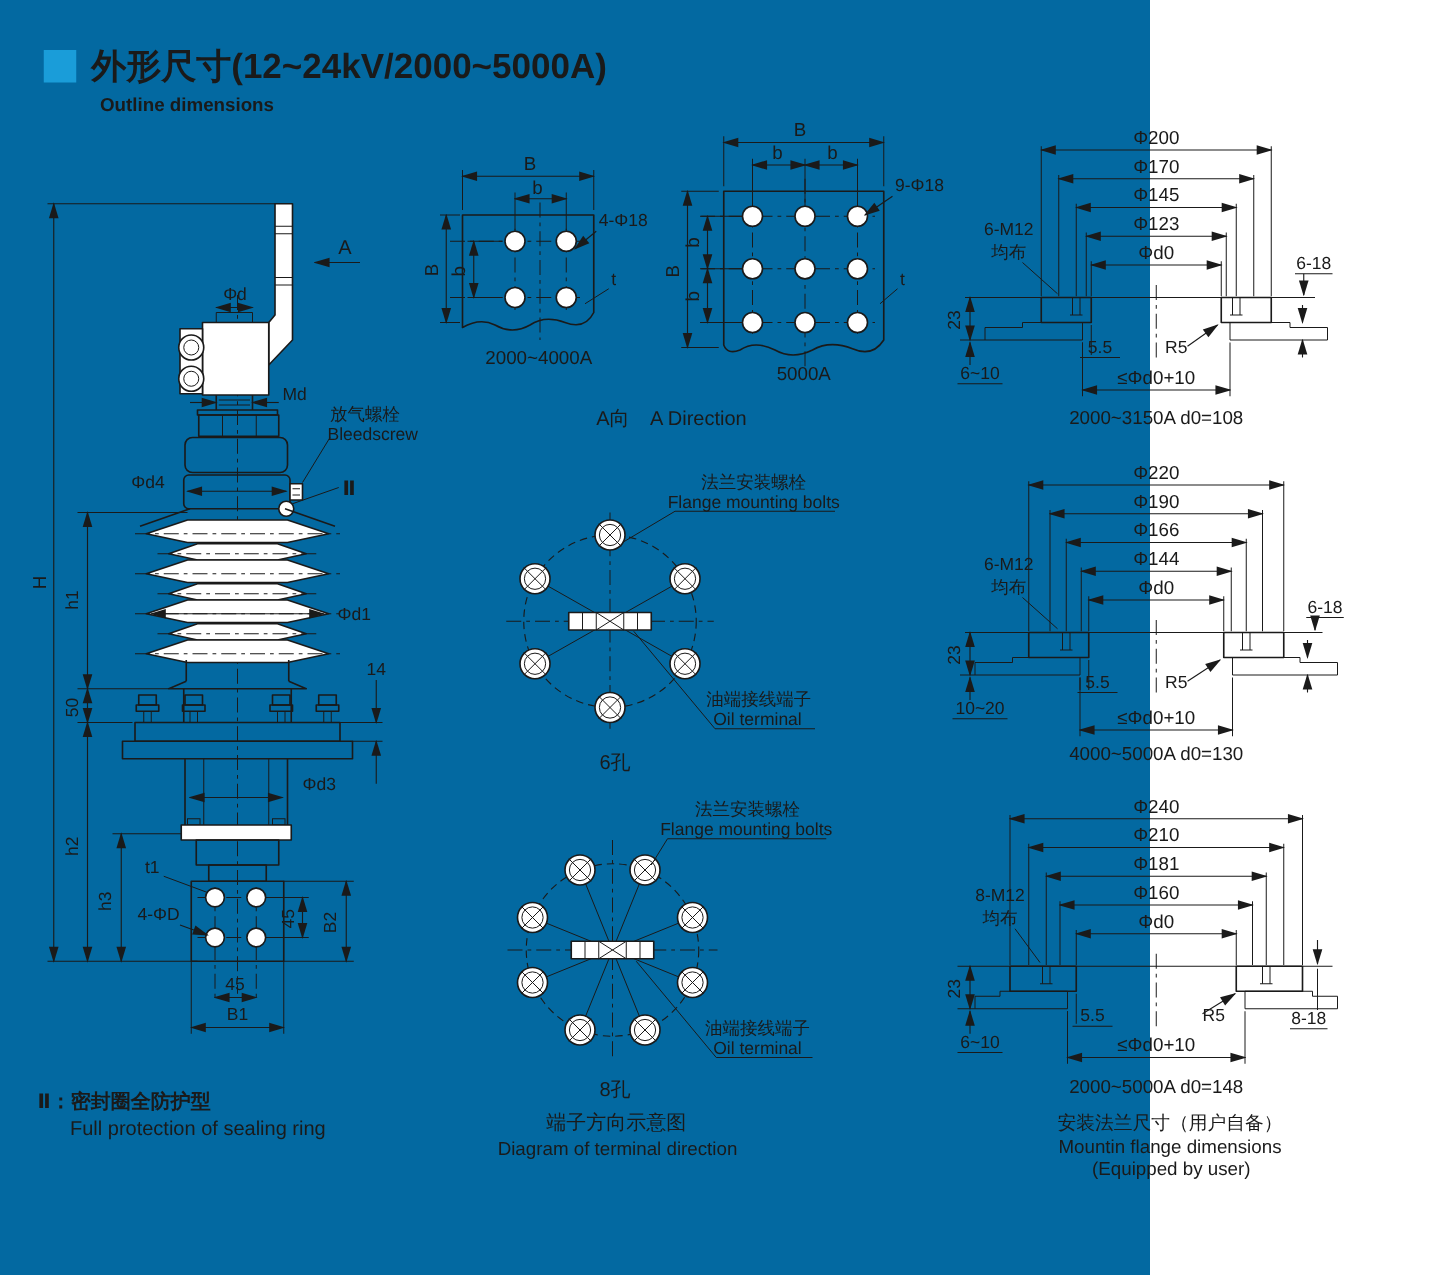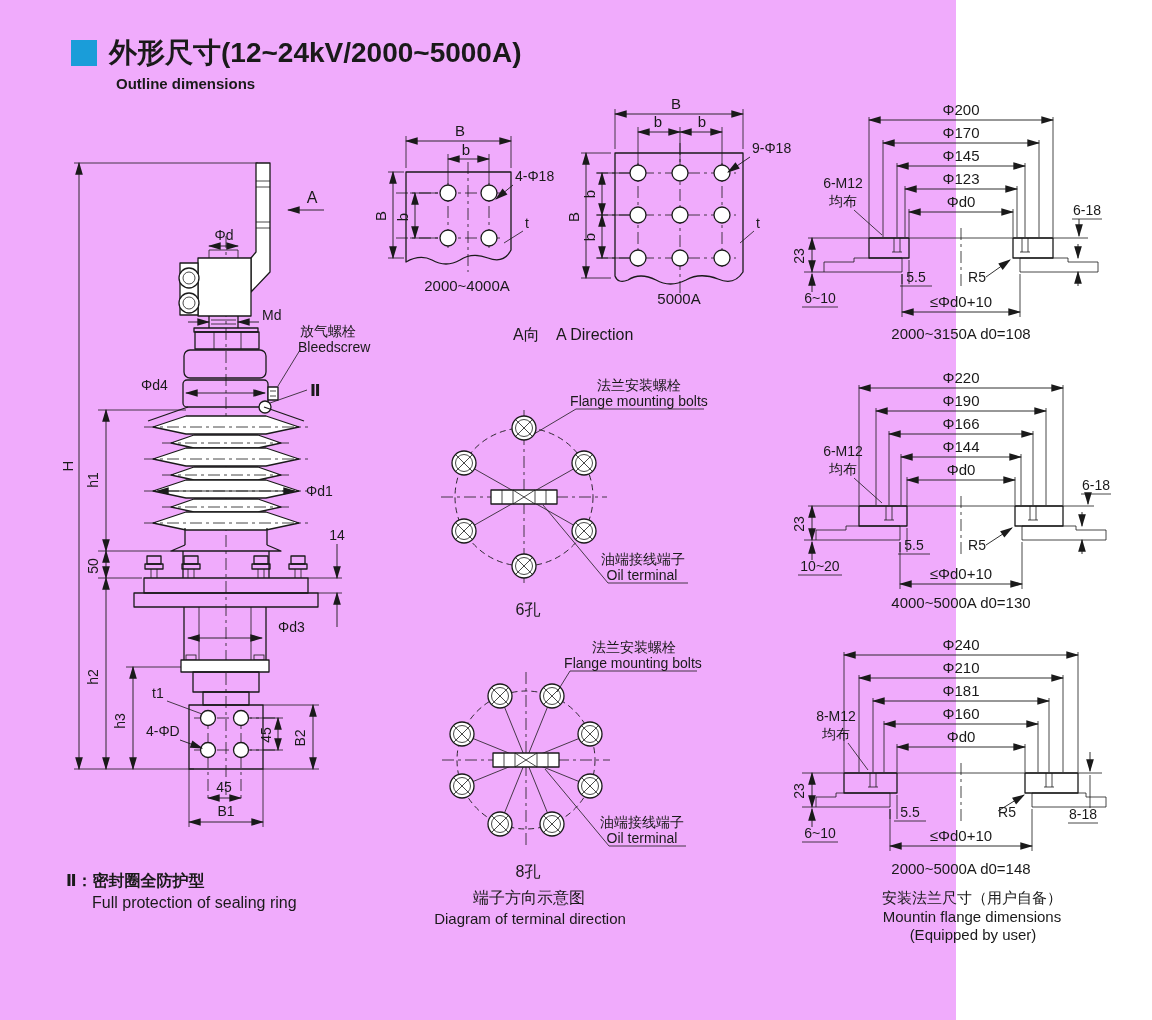--- a/index.html
+++ b/index.html
@@ -1,17 +1,17 @@
 <!DOCTYPE html>
 <html><head>
 <meta charset="utf-8">
 <style>
   html,body{margin:0;padding:0;background:#fff;}
   body{font-family:"Liberation Sans",sans-serif;}
-  #stage{width:920px;height:1020px;position:relative;background:#f0abfc;padding-left:36px;}
+  #stage{width:920px;height:1020px;position:relative;background:#0369a1;}
   svg text{font-family:"Liberation Sans","DejaVu Sans",sans-serif;fill:#1a1a1a;}
   .ln{fill:none;stroke:#1a1a1a;stroke-width:1.3;stroke-linejoin:round;}
   .lnw{fill:#fff;stroke:#1a1a1a;stroke-width:1.3;stroke-linejoin:round;}
   .tn{fill:none;stroke:#1a1a1a;stroke-width:0.8;}
   .dim{fill:none;stroke:#1a1a1a;stroke-width:0.9;}
   .cl{fill:none;stroke:#1a1a1a;stroke-width:0.8;stroke-dasharray:12 4 3 4;}
   .dsh{fill:none;stroke:#1a1a1a;stroke-width:0.9;stroke-dasharray:6 4;} .t14{font-size:14px;} .t15{font-size:15px;} .t16{font-size:16px;}
   .b{font-weight:bold;}
   .title{font-size:28px;font-weight:bold;}
   .subtitle{font-size:15px;font-weight:bold;}

